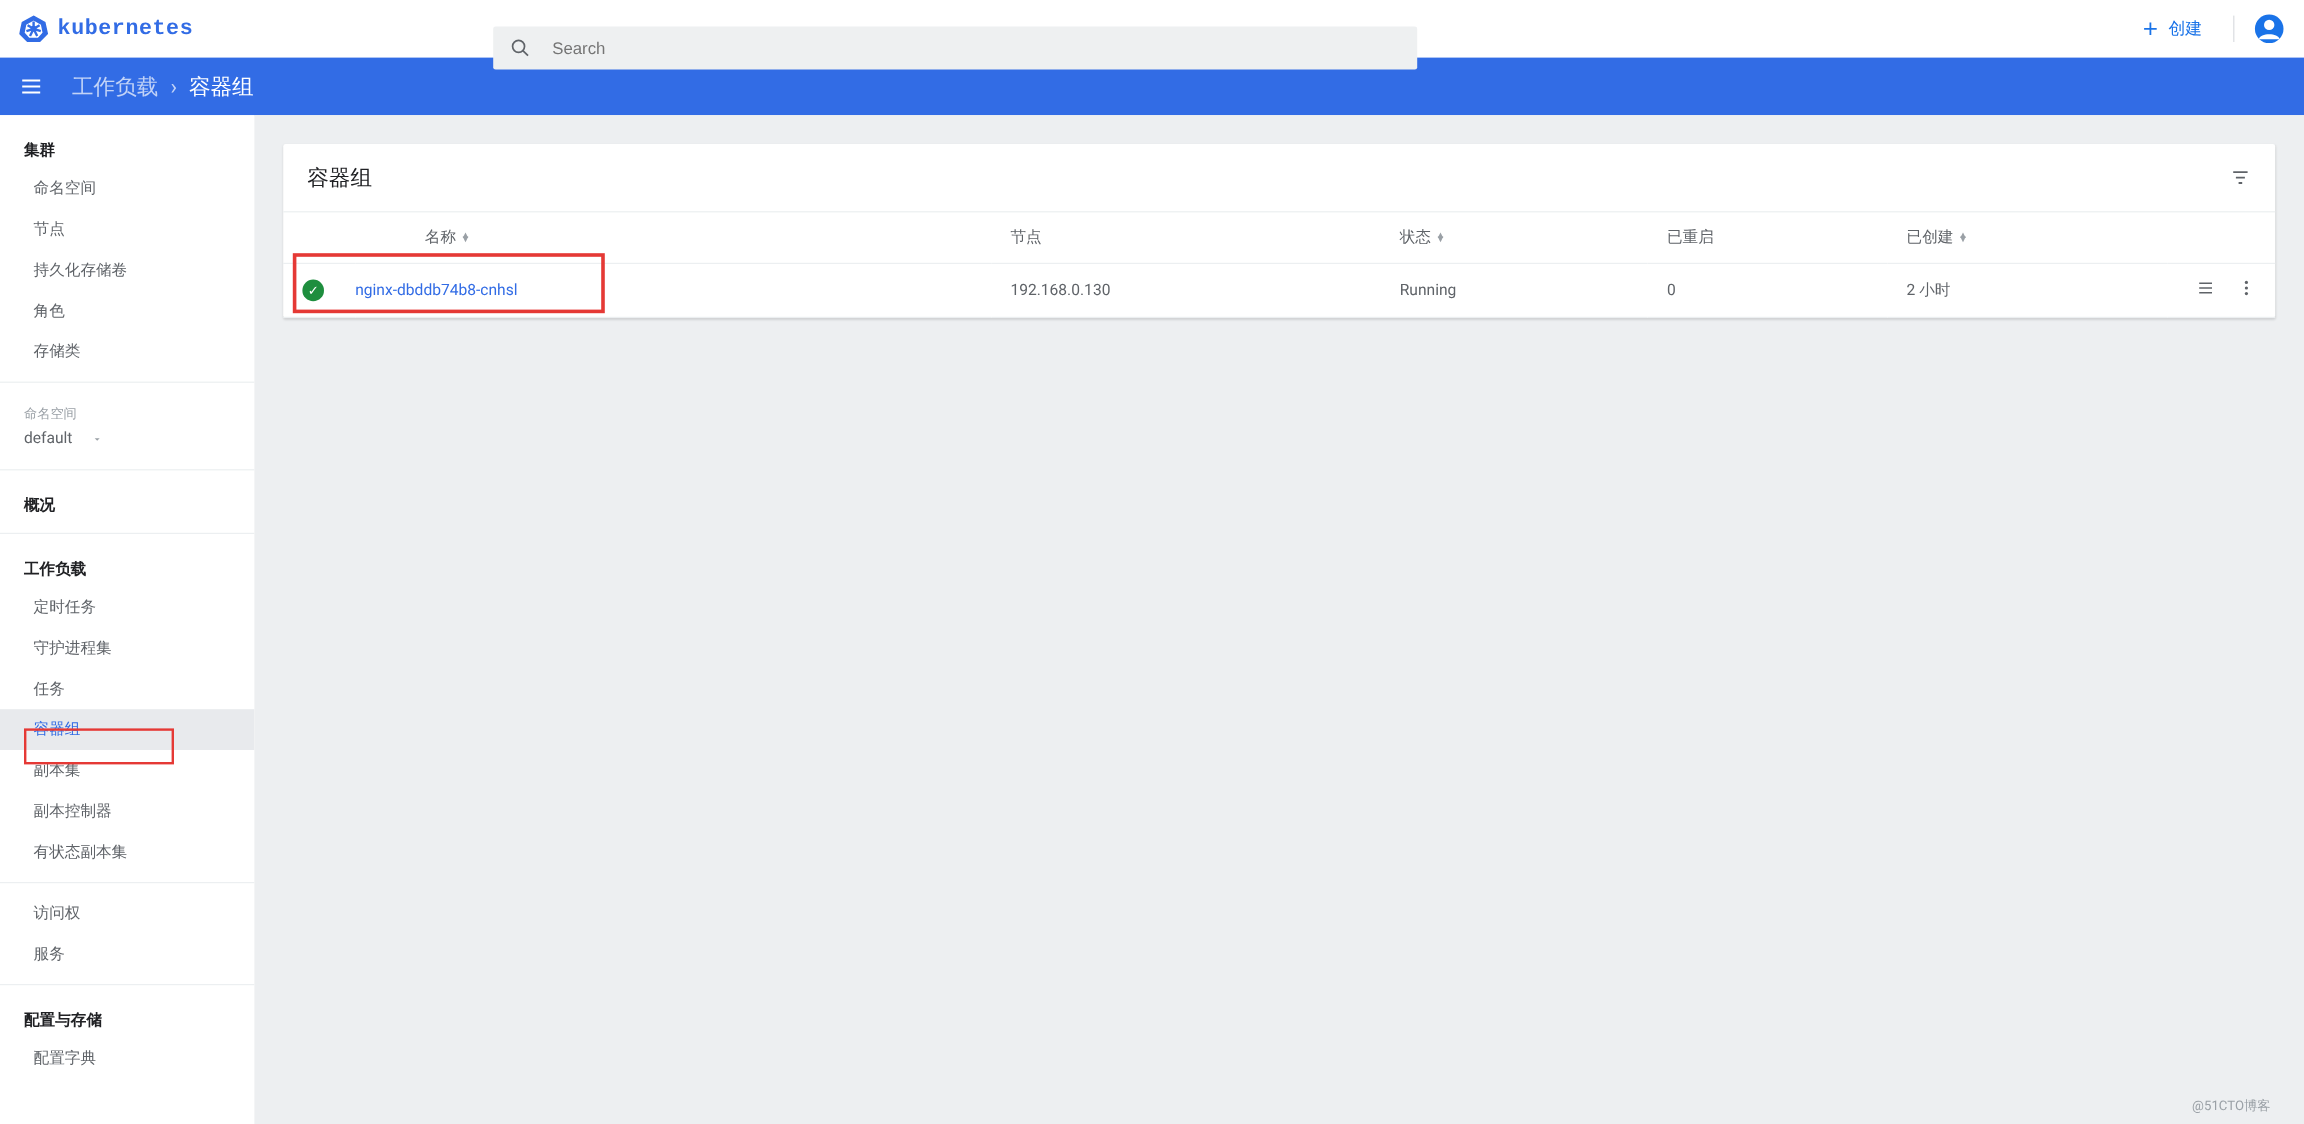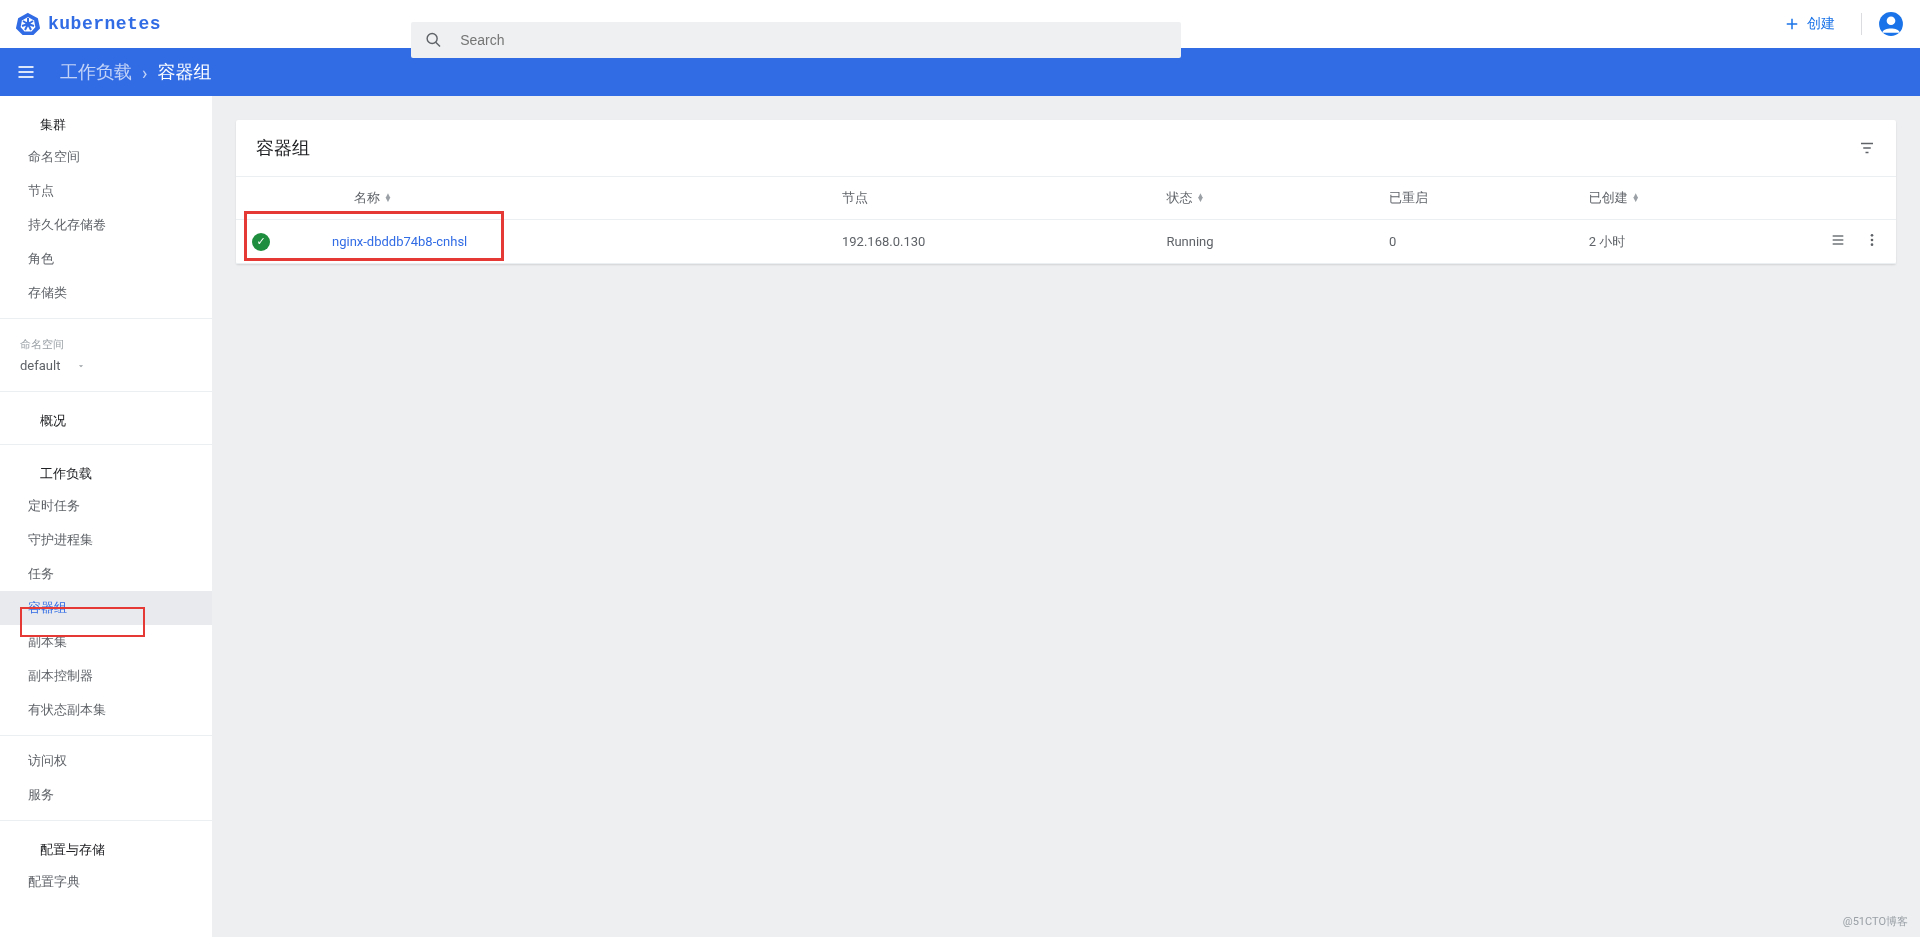--- a/index.html
+++ b/index.html
@@ -20,49 +20,49 @@
 
 .bluebar { height: 48px; background: #326ce5; display: flex; align-items: center; padding: 0 16px; color: #fff; }
 .hamburger { margin-right: 24px; cursor: pointer; }
 .breadcrumb { display: flex; align-items: center; gap: 10px; font-size: 18px; }
 .breadcrumb .bc-prev { color: rgba(255,255,255,0.7); }
 .breadcrumb .bc-sep { color: rgba(255,255,255,0.7); }
 
 
 .layout { display: flex; }
 .sidebar { width: 212px; background: #fff; min-height: calc(100vh - 96px); padding-top: 8px; }
-.side-section-title { padding: 12px 20px 6px; font-size: 13px; color: #202124; font-weight: 400; margin-left: 20px; }
+.side-section-title { padding: 12px 20px 6px; font-size: 13px; color: #202124; font-weight: 700; }
 .side-item { padding: 8px 20px 8px 28px; font-size: 13px; color: #5f6368; cursor: pointer; }
 .side-item.active { background: #e8eaed; color: #326ce5; }
 .side-hr { border: none; border-top: 1px solid #eceff1; margin: 8px 0; }
 .ns-label { padding: 10px 20px 0; font-size: 11px; color: #9aa0a6; }
 .ns-select { padding: 6px 20px 10px; display: flex; align-items: center; gap: 16px; color: #5f6368; cursor: pointer; }
 .red-box1 { border: 2px solid #e53935; position: absolute; left: 20px; top: 607px; width: 125px; height: 30px; pointer-events:none; }
 
 
 .main { flex: 1; background: #edeff1; padding: 24px; position: relative; }
 .card { background: #fff; border-radius: 2px; box-shadow: 0 1px 2px rgba(0,0,0,0.12); }
 .card-header { display: flex; align-items: center; padding: 16px 20px; border-bottom: 1px solid #eceff1; }
 .card-title { font-size: 18px; color: #202124; }
 .filter-btn { margin-left: auto; color: #5f6368; cursor: pointer; }
 .table { width: 100%; border-collapse: collapse; }
 .table th { text-align: left; font-weight: 400; font-size: 13px; color: #5f6368; padding: 12px 16px; border-bottom: 1px solid #eceff1; }
 .table td { padding: 12px 16px; font-size: 13px; color: #5f6368; border-bottom: 1px solid #eceff1; }
 .th-inner { display: flex; align-items: center; gap: 4px; text-align: center; }
 .sort-icon { display: inline-flex; flex-direction: column; line-height: 4px; font-size: 8px; color: #9aa0a6; }
 .status-ok { display: inline-flex; width: 18px; height: 18px; background: #1e8e3e; border-radius: 50%; align-items: center; justify-content: center; color: #fff; font-size: 11px; margin-right: 10px; }
-.pod-link { color: #326ce5; margin-left: 36px; }
+.pod-link { color: #326ce5; }
 .row-actions { display: flex; gap: 18px; justify-content: flex-end; color: #5f6368; }
 .row-actions span { cursor: pointer; }
 .red-box2 { border: 3px solid #e53935; position: absolute; left: 244px; top: 211px; width: 260px; height: 50px; pointer-events:none; }
 .col-name { width: 530px; padding-left: 50px !important; }
 .col-check { width: 30px; }
 th.col-name { padding-left: 58px !important; }
 
-.watermark { position: fixed; right: 12px; bottom: 8px; font-size: 11px; color: #9aa0a6; }
+.watermark { position: fixed; right: 28px; bottom: 8px; font-size: 11px; color: #9aa0a6; }
 </style>
 </head>
 <body>
 
 <div class="topbar">
   <div class="logo">
     <svg viewBox="0 0 24 24" fill="none" stroke="#326ce5" stroke-width="2">
         <polygon points="12,2 21,7 23,16 17,22 7,22 1,16 3,7" fill="#326ce5" stroke="#326ce5"></polygon>
         <polygon points="12,4 19,8 20.5,15.5 16,20.5 8,20.5 3.5,15.5 5,8" fill="#fff"></polygon>
         <circle cx="12" cy="12" r="1.5" fill="#326ce5"></circle>

